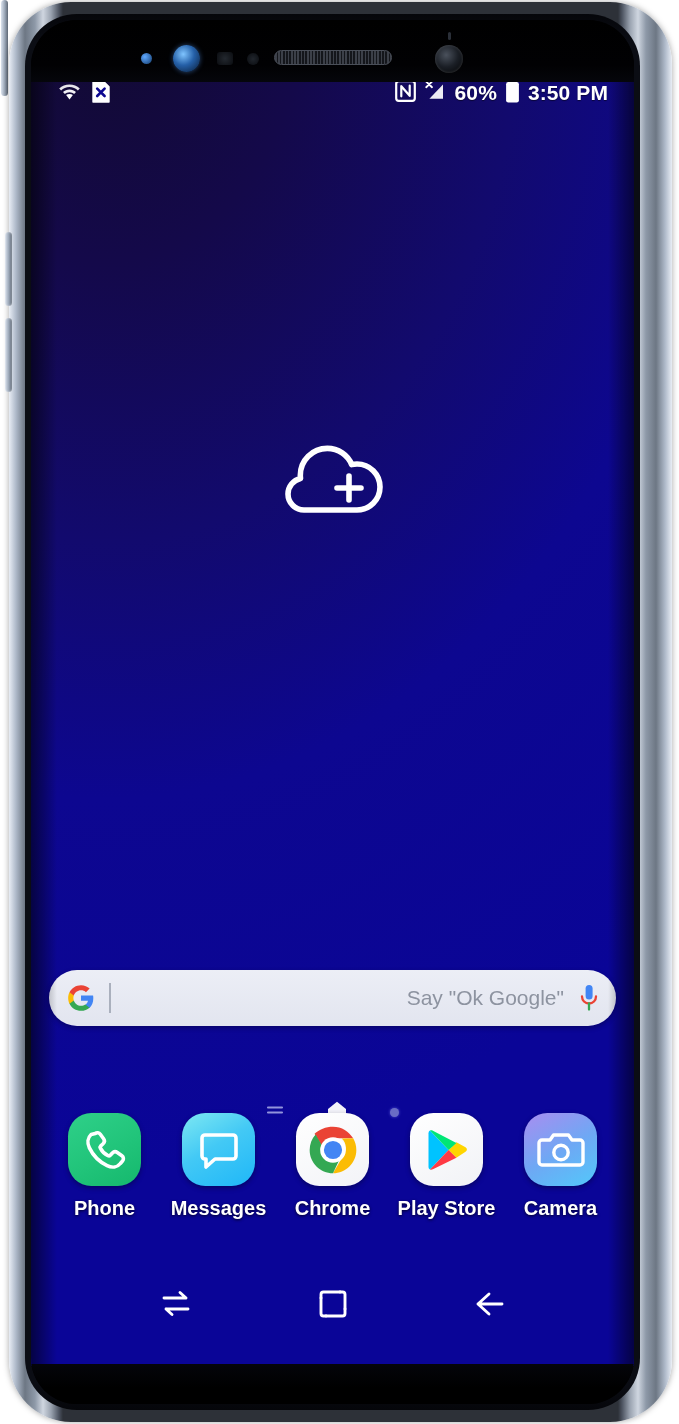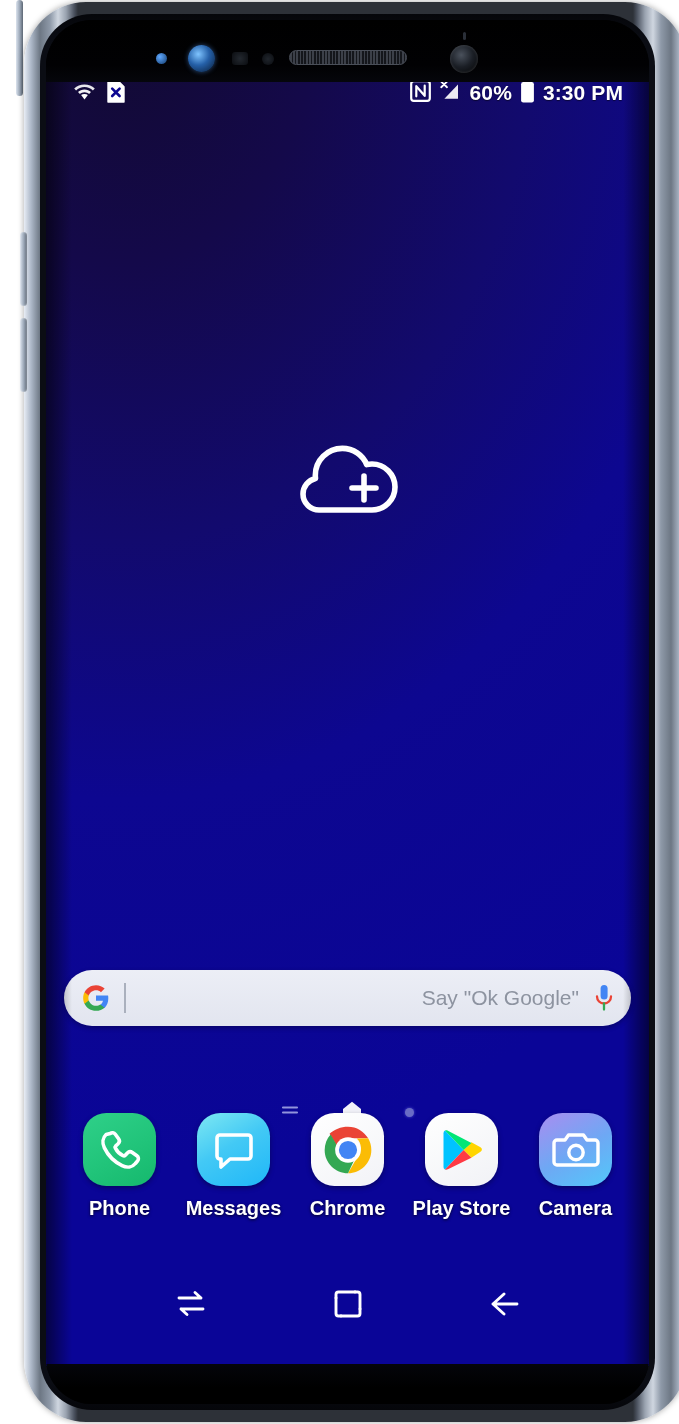--- a/index.html
+++ b/index.html
@@ -4,21 +4,21 @@
 <style>
   * { margin:0; padding:0; box-sizing:border-box; }
   html,body{
     width:679px; height:1424px; overflow:hidden;
     background:#ffffff;
     font-family:"Liberation Sans", sans-serif;
   }
 
   
   #device{
-    position:absolute; left:16px; top:0; width:627px; height:1424px;
+    position:absolute; left:1px; top:0; width:627px; height:1424px;
     background:#ffffff;
   }
 
   
   .frame{
     position:absolute; left:8px; top:2px; width:663px; height:1420px;
     border-radius:62px;
     background:
       linear-gradient(90deg,
         #e8edf5 0px, #aeb9c9 7px, #6d7784 16px, #8e99a8 26px,
@@ -246,21 +246,21 @@
               <path d="M2.2 1.6 8 7.2M8 1.6 2.2 7.2" stroke="#fff" stroke-width="1.9" stroke-linecap="round"></path>
             </svg>
           </span>
           <span class="st-text">60%</span>
           <span>
             <svg width="15" height="24" viewBox="0 0 15 24">
               <rect x="4.6" y="0.6" width="5.8" height="2.6" rx="1" fill="#fff"></rect>
               <rect x="1.1" y="3" width="12.8" height="20.4" rx="2.2" fill="#fff"></rect>
             </svg>
           </span>
-          <span class="st-text">3:30 PM</span>
+          <span class="st-text">3:50 PM</span>
         </div>
       </div>
 
       <div id="cloud-widget">
         <span>
           <svg width="104" height="80" viewBox="0 0 104 80">
             <path d="M34 72h42c12.7 0 23-10.3 23-23S88.7 26 76 26c-1.8 0-3.6.2-5.3.6C66.8 17 57.3 10.4 46.3 10.4 31.4 10.4 19.3 22.5 19.3 37.4c0 1 .1 2 .2 3C12.4 42 7 48.4 7 56c0 8.8 7.2 16 16 16h11z" fill="none" stroke="#fff" stroke-width="5.6" stroke-linejoin="round"></path>
             <path d="M18.5 72c-8.9-1.2-15.6-8.9-14.9-18C4.3 45.4 11.8 39 20.4 39.6c2-9.7 10.6-16.8 20.6-16.4 11 .4 19.8 9.3 20 20.3" fill="none" stroke="#0b0598" stroke-width="0"></path>
             <circle cx="26" cy="54" r="0" fill="none"></circle>
             <path d="M68 38v24M56 50h24" stroke="#fff" stroke-width="5.6" stroke-linecap="round"></path>

